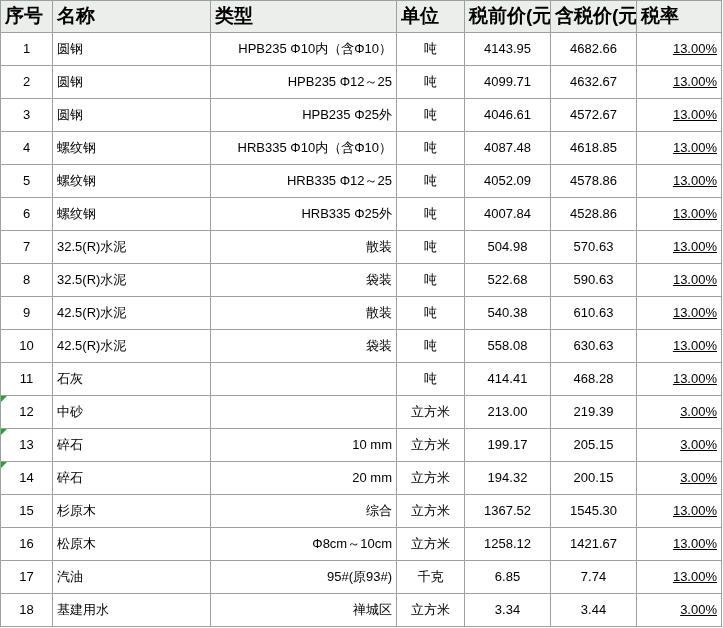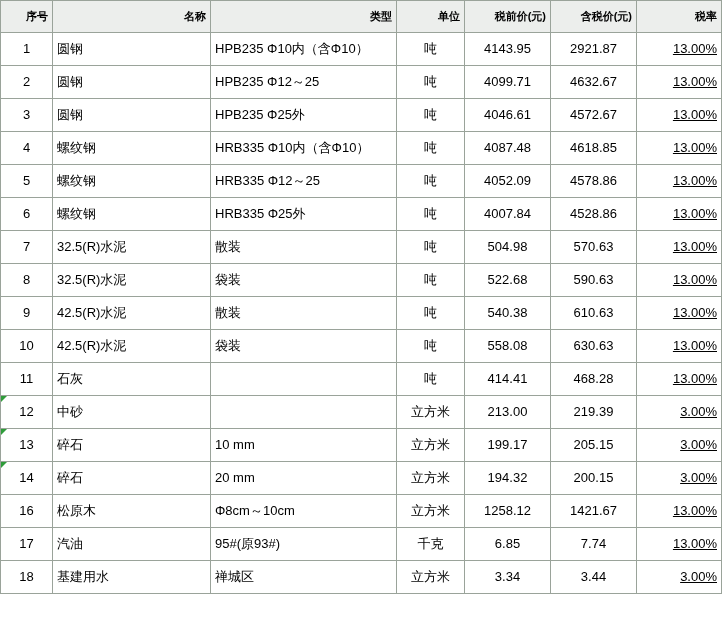--- a/index.html
+++ b/index.html
@@ -41,28 +41,28 @@
     height: 32px;
     padding: 0 4px;
     font-size: 13px;
     font-weight: normal;
     line-height: 1.1;
     overflow: hidden;
     white-space: nowrap;
   }
   table.price-table thead th {
     background: #eceeec;
-    text-align: right;
+    text-align: left;
     font-weight: bold;
-    font-size: 11px;
+    font-size: 19px;
     height: 31px;
   }
   td.c-idx { text-align: center; font-size: 12.5px; }
   td.c-name { text-align: left; font-size: 13px; }
-  td.c-type { text-align: left; font-size: 12.5px; }
+  td.c-type { text-align: right; font-size: 12.5px; }
   td.c-unit { text-align: center; font-size: 12.5px; }
   td.c-num { text-align: center; padding-right: 12px; font-size: 12.5px; }
   td.c-rate { text-align: right; padding-right: 10px; font-size: 12.5px; text-decoration: underline; }
 
   
   td.mark { position: relative; }
   td.mark::before {
     content: "";
     position: absolute;
     left: 0;
@@ -98,21 +98,21 @@
         <th>税率</th>
       </tr>
     </thead>
     <tbody id="tbody">
         <tr>
           <td class="c-idx">1</td>
           <td class="c-name">圆钢</td>
           <td class="c-type">HPB235 Φ10内（含Φ10）</td>
           <td class="c-unit">吨</td>
           <td class="c-num">4143.95</td>
-          <td class="c-num">2921.87</td>
+          <td class="c-num">4682.66</td>
           <td class="c-rate">13.00%</td>
         </tr>
         <tr>
           <td class="c-idx">2</td>
           <td class="c-name">圆钢</td>
           <td class="c-type">HPB235 Φ12～25</td>
           <td class="c-unit">吨</td>
           <td class="c-num">4099.71</td>
           <td class="c-num">4632.67</td>
           <td class="c-rate">13.00%</td>
@@ -217,20 +217,29 @@
           <td class="c-rate">3.00%</td>
         </tr>
         <tr>
           <td class="c-idx mark">14</td>
           <td class="c-name">碎石</td>
           <td class="c-type">20 mm</td>
           <td class="c-unit">立方米</td>
           <td class="c-num">194.32</td>
           <td class="c-num">200.15</td>
           <td class="c-rate">3.00%</td>
+        </tr>
+        <tr>
+          <td class="c-idx">15</td>
+          <td class="c-name">杉原木</td>
+          <td class="c-type">综合</td>
+          <td class="c-unit">立方米</td>
+          <td class="c-num">1367.52</td>
+          <td class="c-num">1545.30</td>
+          <td class="c-rate">13.00%</td>
         </tr>
         <tr>
           <td class="c-idx">16</td>
           <td class="c-name">松原木</td>
           <td class="c-type">Φ8cm～10cm</td>
           <td class="c-unit">立方米</td>
           <td class="c-num">1258.12</td>
           <td class="c-num">1421.67</td>
           <td class="c-rate">13.00%</td>
         </tr>

